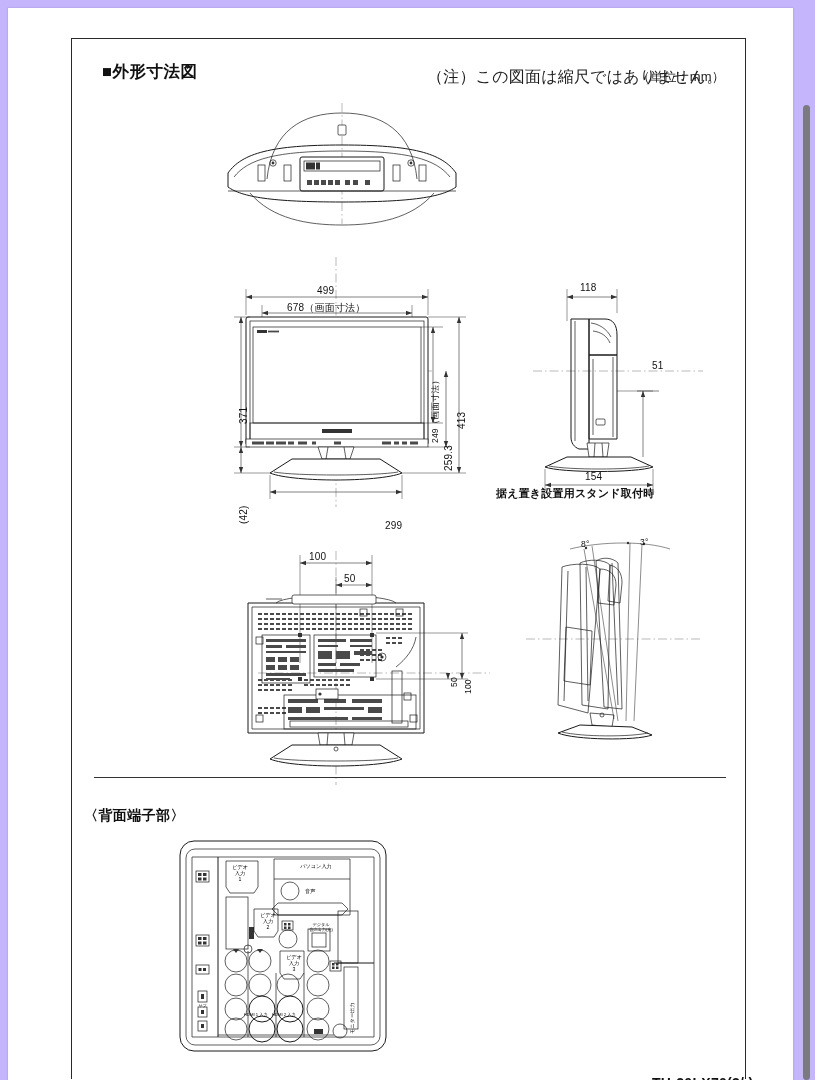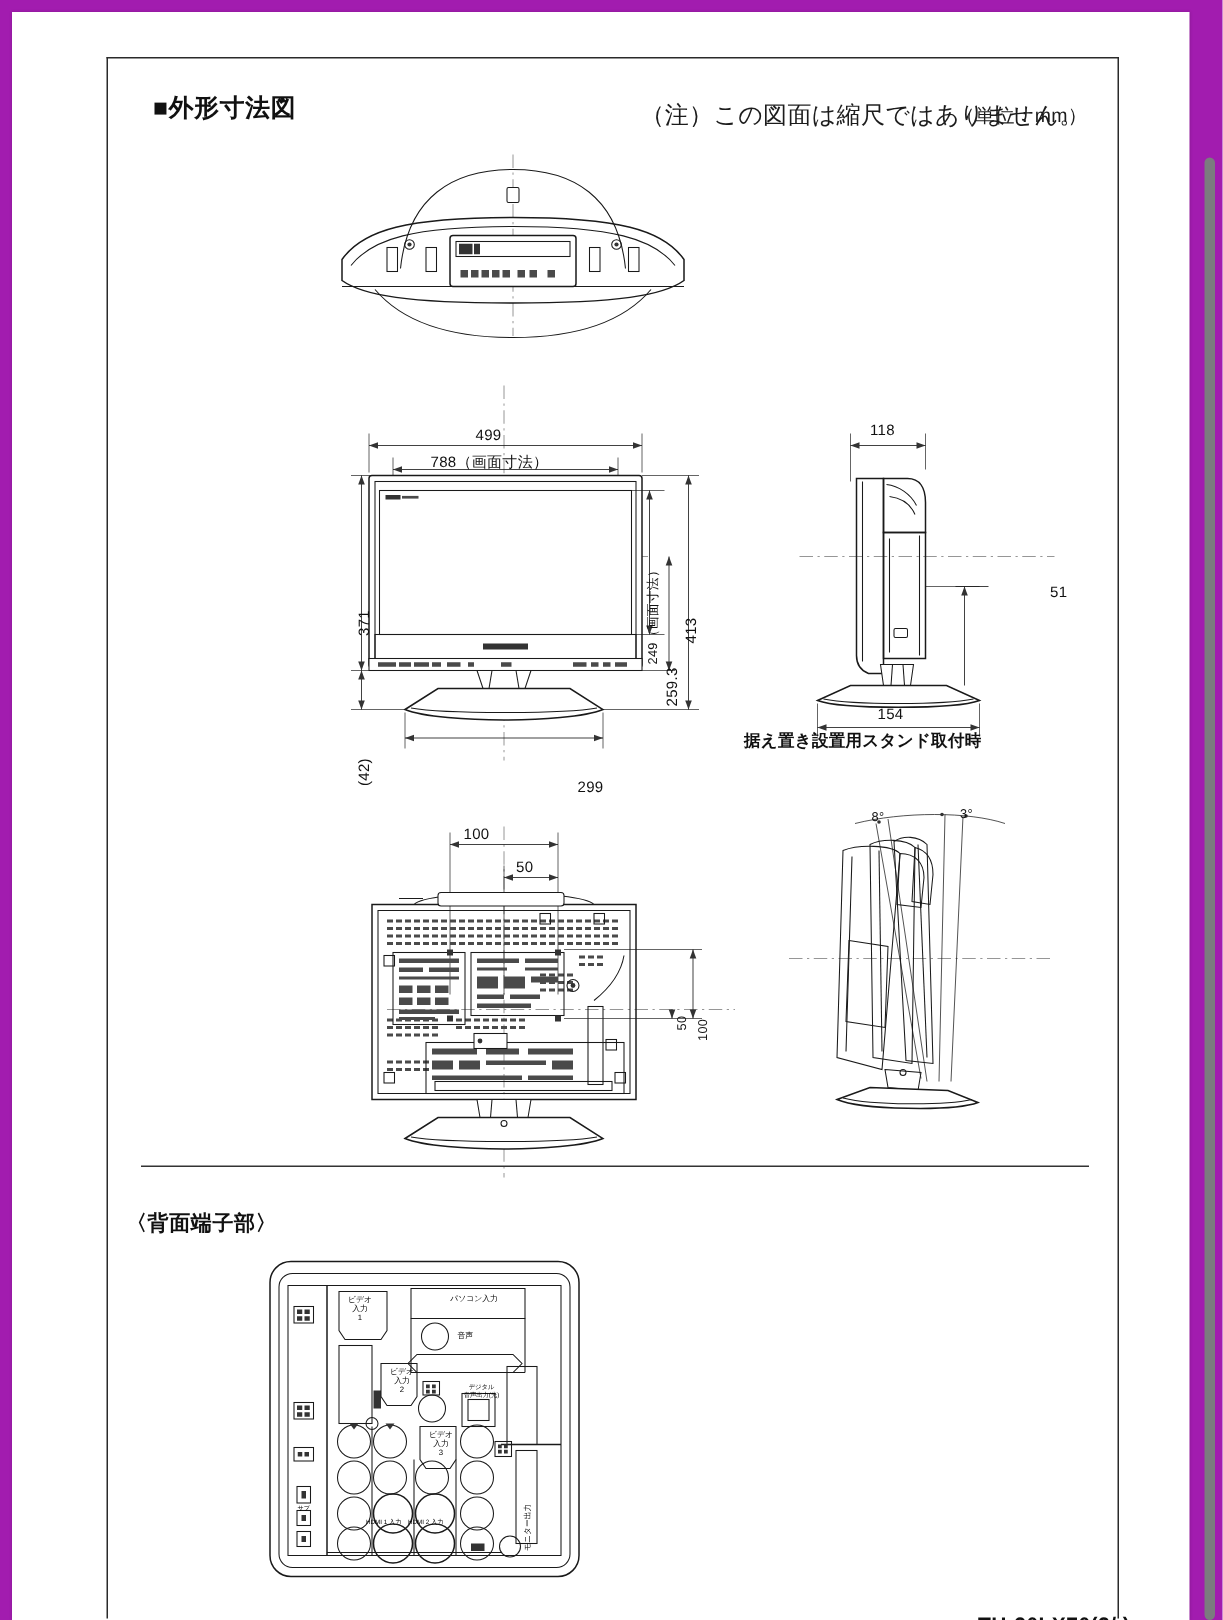--- a/index.html
+++ b/index.html
@@ -2,21 +2,21 @@
 <html><head>
 <meta charset="utf-8">
 <style>
   html,body{margin:0;padding:0;}
   body{
     width:815px;height:1080px;overflow:hidden;
     background:#f2f2f4;
     font-family:"Liberation Sans","DejaVu Sans",sans-serif;
     -webkit-font-smoothing:antialiased;
   }
-  #viewer{position:absolute;left:0;top:0;width:815px;height:1080px;background:#a21caf;}
+  #viewer{position:absolute;left:0;top:0;width:815px;height:1080px;background:#c4b5fd;}
 
   
   #page{
     position:absolute;left:8px;top:8px;width:785px;height:1072px;
     background:#ffffff;
     box-shadow:0 0 2px rgba(0,0,0,.18);
   }
   
   #frame{
     position:absolute;left:63px;top:30px;width:673px;height:1040px;
@@ -199,21 +199,21 @@
         <path class="dk" d="M259 66 l-2.2 6 h4.4 z"></path>
           <path class="dk" d="M259 222 l-2.2 -6 h4.4 z"></path>
 
         <line class="dimline" x1="246" y1="120" x2="246" y2="196"></line>
         <path class="dk" d="M246 120 l-2.2 6 h4.4 z"></path>
           <path class="dk" d="M246 196 l-2.2 -6 h4.4 z"></path>
         <line class="ext" x1="228" y1="196" x2="250" y2="196"></line>
       </svg>
 
       <div class="dim" style="left:245px;top:246px;">499</div>
-      <div class="dim" style="left:215px;top:262px;">788（画面寸法）</div>
+      <div class="dim" style="left:215px;top:262px;">678（画面寸法）</div>
       <div class="dim vert" style="left:166px;top:385px;">371</div>
       <div class="dim vert" style="left:166px;top:485px;">(42)</div>
       <div class="dim" style="left:313px;top:481px;">299</div>
       <div class="dim vert sm" style="left:358px;top:404px;">249（画面寸法）</div>
       <div class="dim vert" style="left:384px;top:390px;">413</div>
       <div class="dim vert" style="left:371px;top:432px;">259.3</div>
 
       <svg width="180" height="250" style="position:absolute;left:455px;top:212px;">
         <path class="dash" d="M6 120 L176 120"></path>
 
@@ -248,21 +248,21 @@
         <line class="dimline" x1="110" y1="140" x2="132" y2="140"></line>
 
         <line class="ext" x1="18" y1="218" x2="18" y2="240"></line>
         <line class="ext" x1="126" y1="218" x2="126" y2="240"></line>
         <line class="dimline" x1="18" y1="234" x2="126" y2="234"></line>
         <path class="dk" d="M18 234 l6 -2.2 v4.4 z"></path>
           <path class="dk" d="M126 234 l-6 -2.2 v4.4 z"></path>
       </svg>
 
       <div class="dim" style="left:508px;top:243px;text-align:right;">118</div>
-      <div class="dim" style="left:580px;top:351px;margin-left:48px;">51</div>
+      <div class="dim" style="left:580px;top:321px;">51</div>
       <div class="dim" style="left:513px;top:432px;">154</div>
       <div class="cap" style="left:424px;top:447px;">据え置き設置用スタンド取付時</div>
 
       <svg width="180" height="235" style="position:absolute;left:450px;top:470px;">
         <path class="dash" d="M4 130 L178 130"></path>
 
         <path class="ln-h" d="M48 40 C 80 32, 124 32, 148 40"></path>
         <line class="ln-h" x1="62" y1="40" x2="92" y2="210"></line>
         <line class="ln-h" x1="70" y1="37" x2="96" y2="212"></line>
         <line class="ln-h" x1="108" y1="34" x2="104" y2="212"></line>

